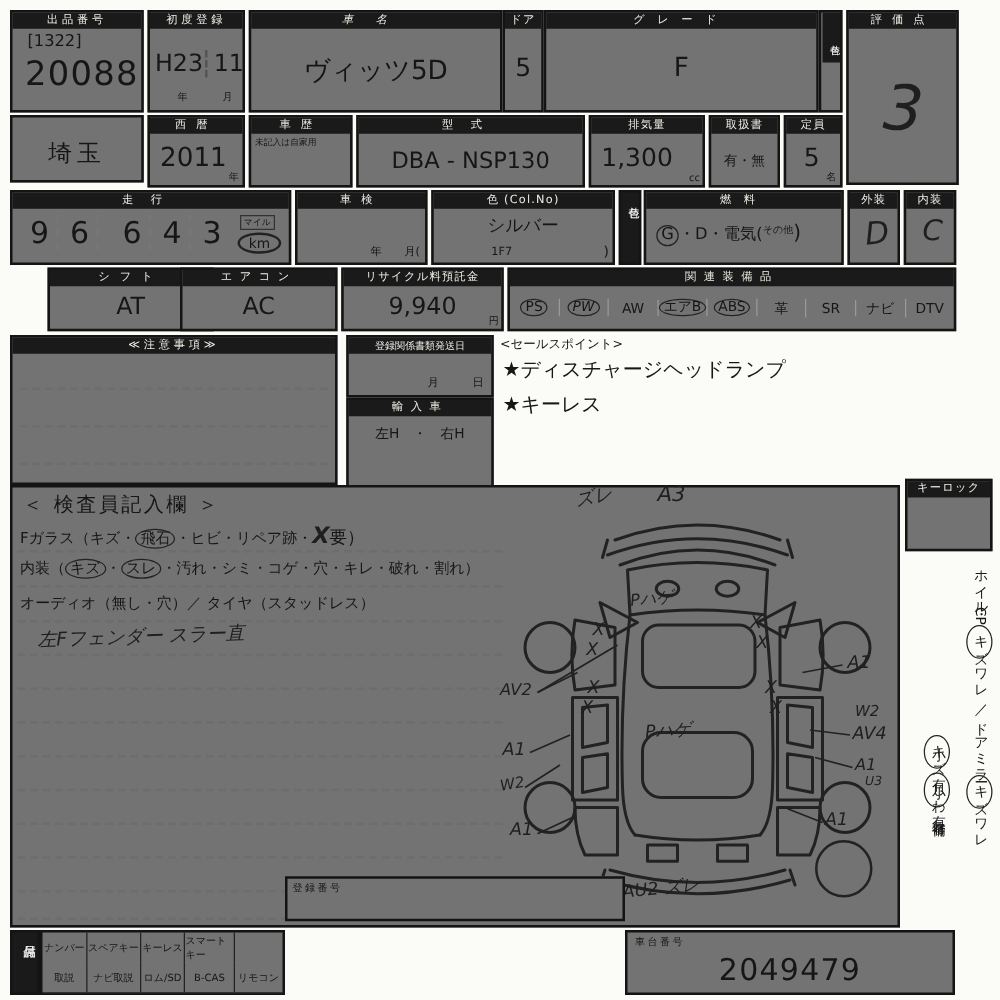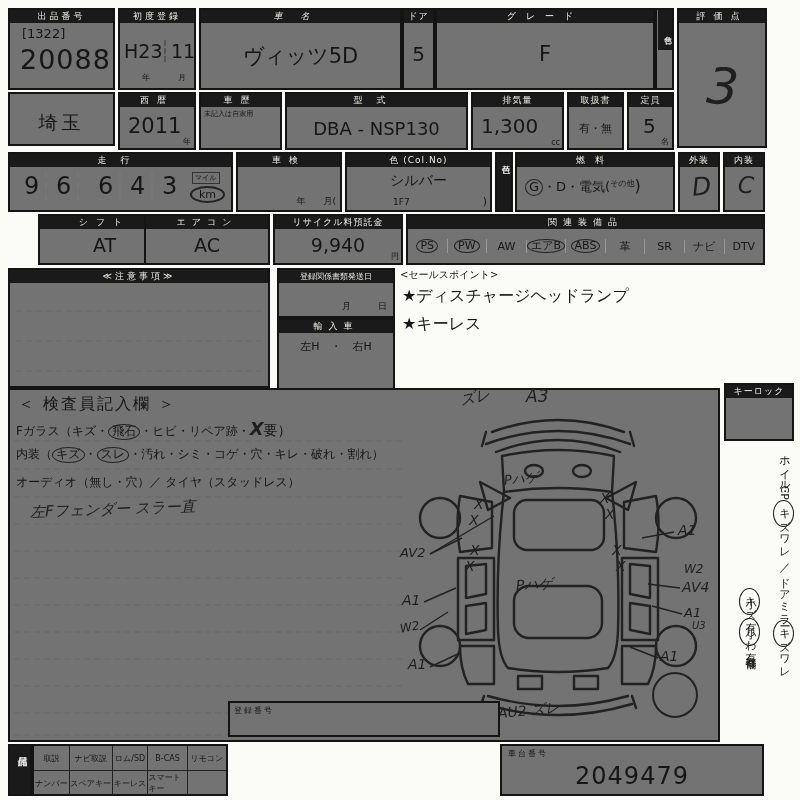--- a/index.html
+++ b/index.html
@@ -153,21 +153,21 @@
   <div class="box" style="left:273px;top:214px;width:130px;height:51px;">
     <span class="hdr sm">リサイクル料預託金</span>
     <span class="v c" style="top:18px;font-size:19px;">9,940</span>
     <span class="v tiny" style="right:2px;bottom:1px;">円</span>
   </div>
 
   <div class="box" style="left:406px;top:214px;width:359px;height:51px;">
     <span class="hdr" style="letter-spacing:6px;">関連装備品</span>
     <div style="position:absolute;left:0;top:13px;right:0;bottom:0;display:flex;align-items:center;">
       <span style="flex:1;text-align:center;font-size:11px;border-right:1px solid #999;"><span class="circ">PS</span></span>
-      <span style="flex:1;text-align:center;font-size:11px;border-right:1px solid #999;"><span class="circ">PW</span></span>
+      <span style="flex:1;text-align:center;font-size:11px;border-right:1px solid #999;font-style:italic;"><span class="circ">PW</span></span>
       <span style="flex:1;text-align:center;font-size:11px;border-right:1px solid #999;"><span>AW</span></span>
       <span style="flex:1;text-align:center;font-size:11px;border-right:1px solid #999;"><span class="circ">エアB</span></span>
       <span style="flex:1;text-align:center;font-size:11px;border-right:1px solid #999;"><span class="circ">ABS</span></span>
       <span style="flex:1;text-align:center;font-size:11px;border-right:1px solid #999;"><span>革</span></span>
       <span style="flex:1;text-align:center;font-size:11px;border-right:1px solid #999;"><span>SR</span></span>
       <span style="flex:1;text-align:center;font-size:11px;border-right:1px solid #999;"><span>ナビ</span></span>
       <span style="flex:1;text-align:center;font-size:11px;"><span>DTV</span></span>
     </div>
   </div>
 
@@ -316,34 +316,34 @@
   <div class="nb" style="left:726px;top:448px;width:72px;height:292px;display:flex;">
     <span class="vtext" style="font-size:11px;margin-top:140px;width:34px;line-height:1.2;"><span class="circ">小キズ有</span> <span class="circ">小じわ有</span> <span>補修有</span></span>
     <span class="vtext" style="font-size:11px;width:34px;line-height:1.2;"><span>ホイル・CP</span><span class="circ">キズ</span><span>ワレ ／ ドアミラー</span><span class="circ">キズ</span><span>ワレ</span></span>
   </div>
 
   <div class="box" style="left:8px;top:744px;width:24px;height:52px;background:#1a1a1a;">
     <span class="vtext" style="position:absolute;left:5px;top:3px;color:#eee;font-size:10px;">付属品</span>
   </div>
 
   <div class="box" style="left:32px;top:744px;width:196px;height:52px;">
+    <div style="display:flex;height:24px;">
+      <span style="flex:1;border-right:1px solid #222;font-size:8px;display:flex;align-items:center;justify-content:center;">ナンバー</span>
+      <span style="flex:1.2;border-right:1px solid #222;font-size:8px;display:flex;align-items:center;justify-content:center;">スペアキー</span>
+      <span style="flex:1;border-right:1px solid #222;font-size:8px;display:flex;align-items:center;justify-content:center;">キーレス</span>
+      <span style="flex:1.1;border-right:1px solid #222;font-size:8px;display:flex;align-items:center;justify-content:center;">スマートキー</span>
+      <span style="flex:1.1;font-size:8px;display:flex;align-items:center;justify-content:center;"></span>
+    </div>
     <div style="display:flex;height:24px;border-bottom:1px solid #222;">
       <span style="flex:1;border-right:1px solid #222;font-size:8px;display:flex;align-items:center;justify-content:center;">取説</span>
       <span style="flex:1.2;border-right:1px solid #222;font-size:8px;display:flex;align-items:center;justify-content:center;">ナビ取説</span>
       <span style="flex:1;border-right:1px solid #222;font-size:8px;display:flex;align-items:center;justify-content:center;">ロム/SD</span>
       <span style="flex:1.1;border-right:1px solid #222;font-size:8px;display:flex;align-items:center;justify-content:center;">B-CAS</span>
       <span style="flex:1.1;font-size:8px;display:flex;align-items:center;justify-content:center;">リモコン</span>
     </div>
-    <div style="display:flex;height:24px;">
-      <span style="flex:1;border-right:1px solid #222;font-size:8px;display:flex;align-items:center;justify-content:center;">ナンバー</span>
-      <span style="flex:1.2;border-right:1px solid #222;font-size:8px;display:flex;align-items:center;justify-content:center;">スペアキー</span>
-      <span style="flex:1;border-right:1px solid #222;font-size:8px;display:flex;align-items:center;justify-content:center;">キーレス</span>
-      <span style="flex:1.1;border-right:1px solid #222;font-size:8px;display:flex;align-items:center;justify-content:center;">スマートキー</span>
-      <span style="flex:1.1;font-size:8px;display:flex;align-items:center;justify-content:center;"></span>
-    </div>
   </div>
 
   <div class="box" style="left:228px;top:701px;width:272px;height:36px;text-decoration:underline;">
     <span class="v" style="left:4px;top:2px;font-size:8px;letter-spacing:2px;">登録番号</span>
   </div>
 
   <div class="box" style="left:500px;top:744px;width:264px;height:52px;">
     <span class="v" style="left:6px;top:2px;font-size:8px;letter-spacing:2px;">車台番号</span>
     <span class="v c" style="top:16px;font-size:24px;letter-spacing:1px;">2049479</span>
   </div>

